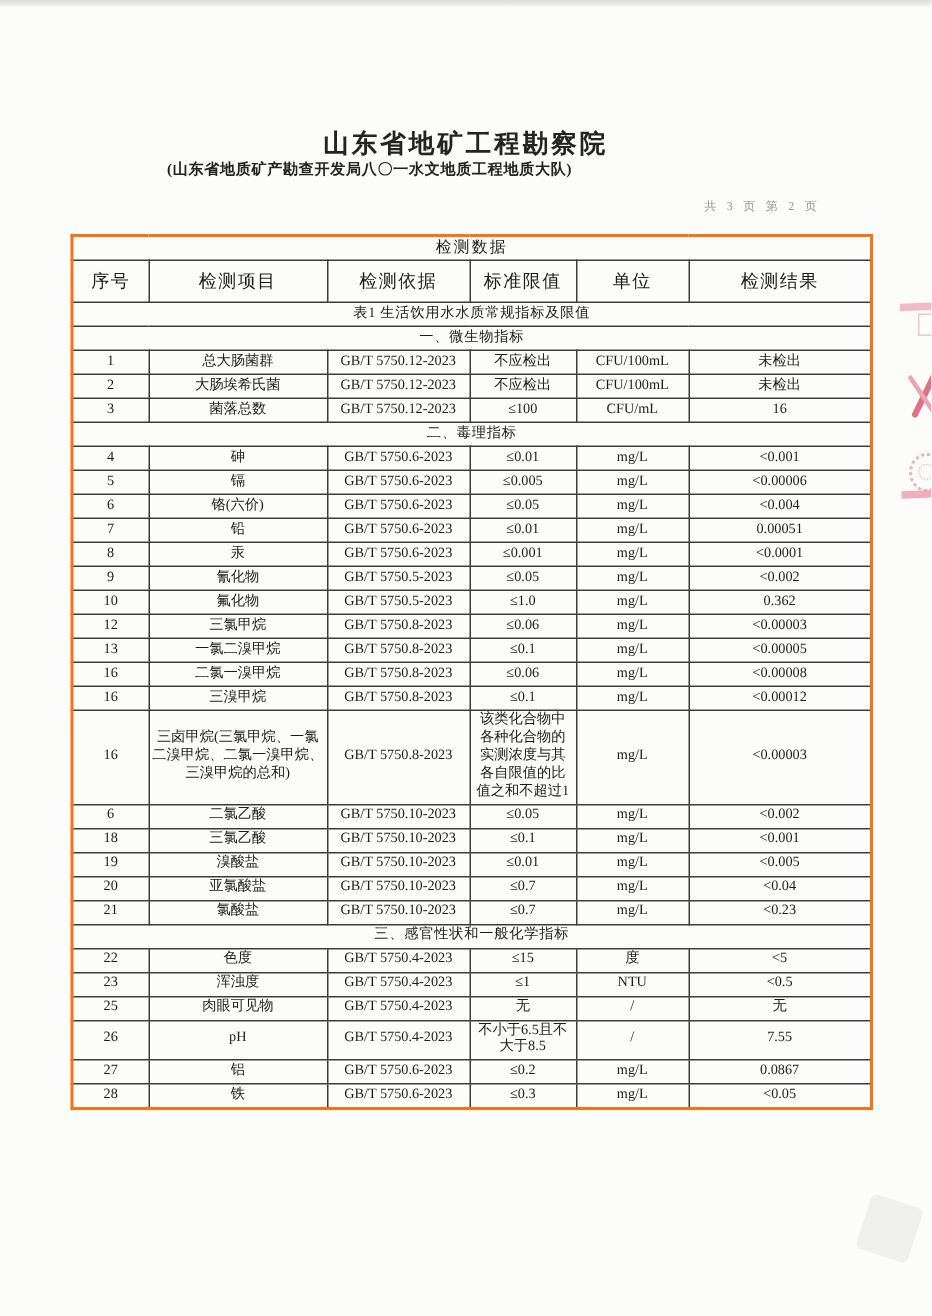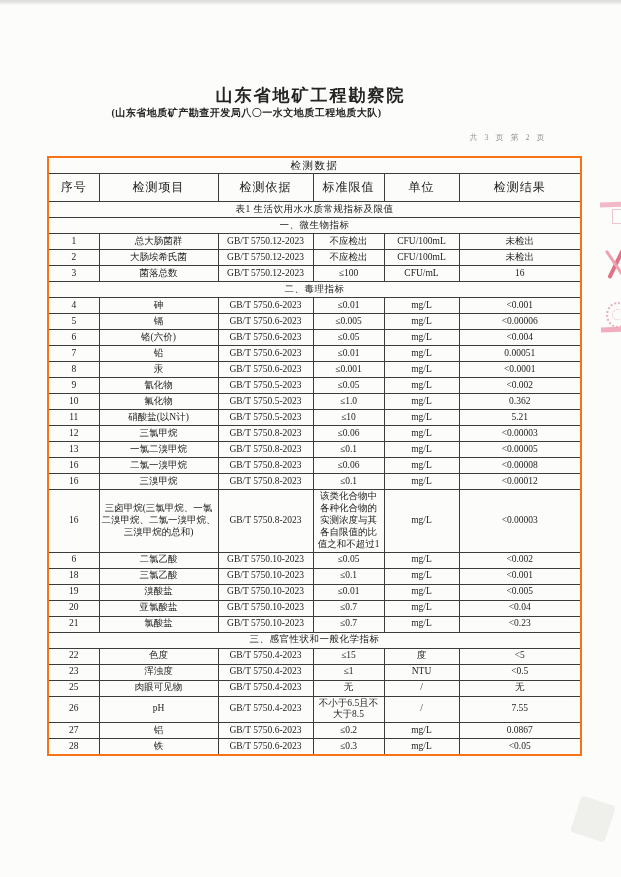--- a/index.html
+++ b/index.html
@@ -181,28 +181,20 @@
         </tr>
         <tr>
           <td>10</td>
           <td>氟化物</td>
           <td>GB/T 5750.5-2023</td>
           <td>≤1.0</td>
           <td>mg/L</td>
           <td>0.362</td>
         </tr>
         <tr>
-          <td>11</td>
-          <td>硝酸盐(以N计)</td>
-          <td>GB/T 5750.5-2023</td>
-          <td>≤10</td>
-          <td>mg/L</td>
-          <td>5.21</td>
-        </tr>
-        <tr>
           <td>12</td>
           <td>三氯甲烷</td>
           <td>GB/T 5750.8-2023</td>
           <td>≤0.06</td>
           <td>mg/L</td>
           <td>&lt;0.00003</td>
         </tr>
         <tr>
           <td>13</td>
           <td>一氯二溴甲烷</td>

